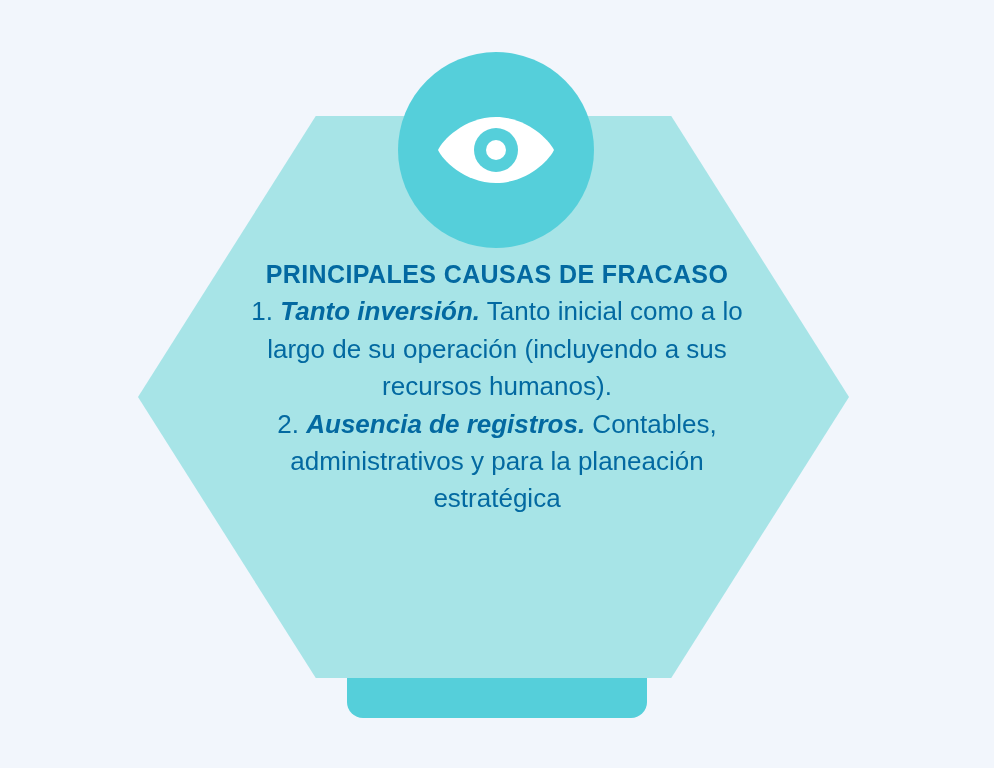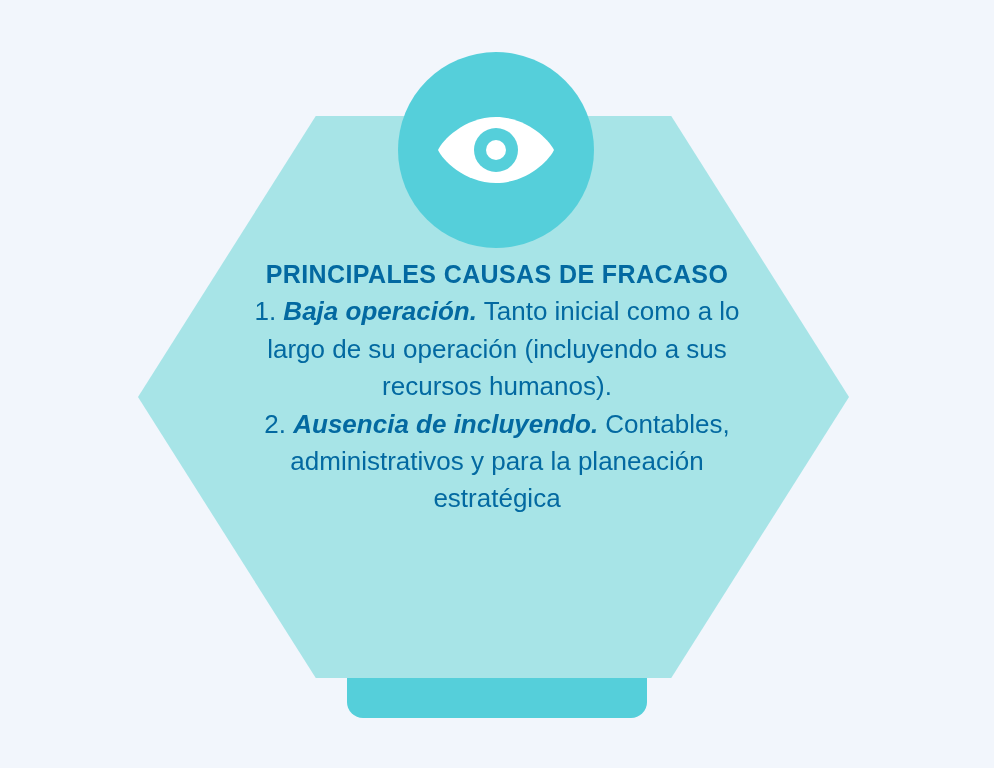--- a/index.html
+++ b/index.html
@@ -123,24 +123,24 @@
       </svg>
     </span>
   </div>
 
   <div class="content">
     <div class="heading">PRINCIPALES CAUSAS DE FRACASO</div>
 
     <ul class="list">
       <li>
         <span class="num">1.</span>
-        <span class="lead">Baja operación.</span>
+        <span class="lead">Tanto inversión.</span>
         <span class="rest">Tanto inicial como a lo largo de su operación (incluyendo a sus recursos humanos).</span>
       </li>
       <li class="item2">
         <span class="num">2.</span>
-        <span class="lead">Ausencia de incluyendo.</span>
+        <span class="lead">Ausencia de registros.</span>
         <span class="rest">Contables, administrativos y para la planeación estratégica</span>
       </li>
     </ul>
   </div>
 
 </div>
 
 </body></html>

